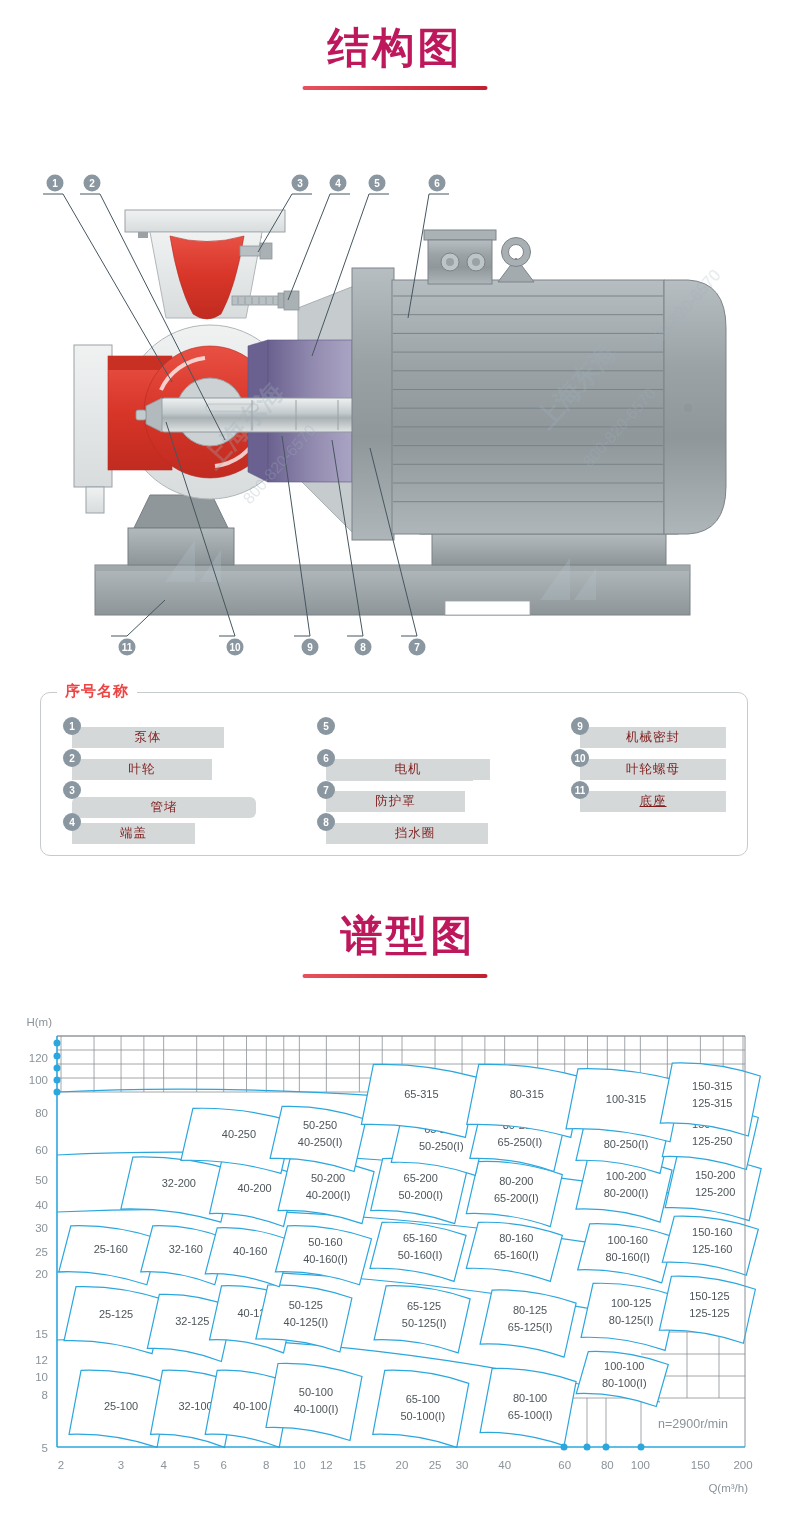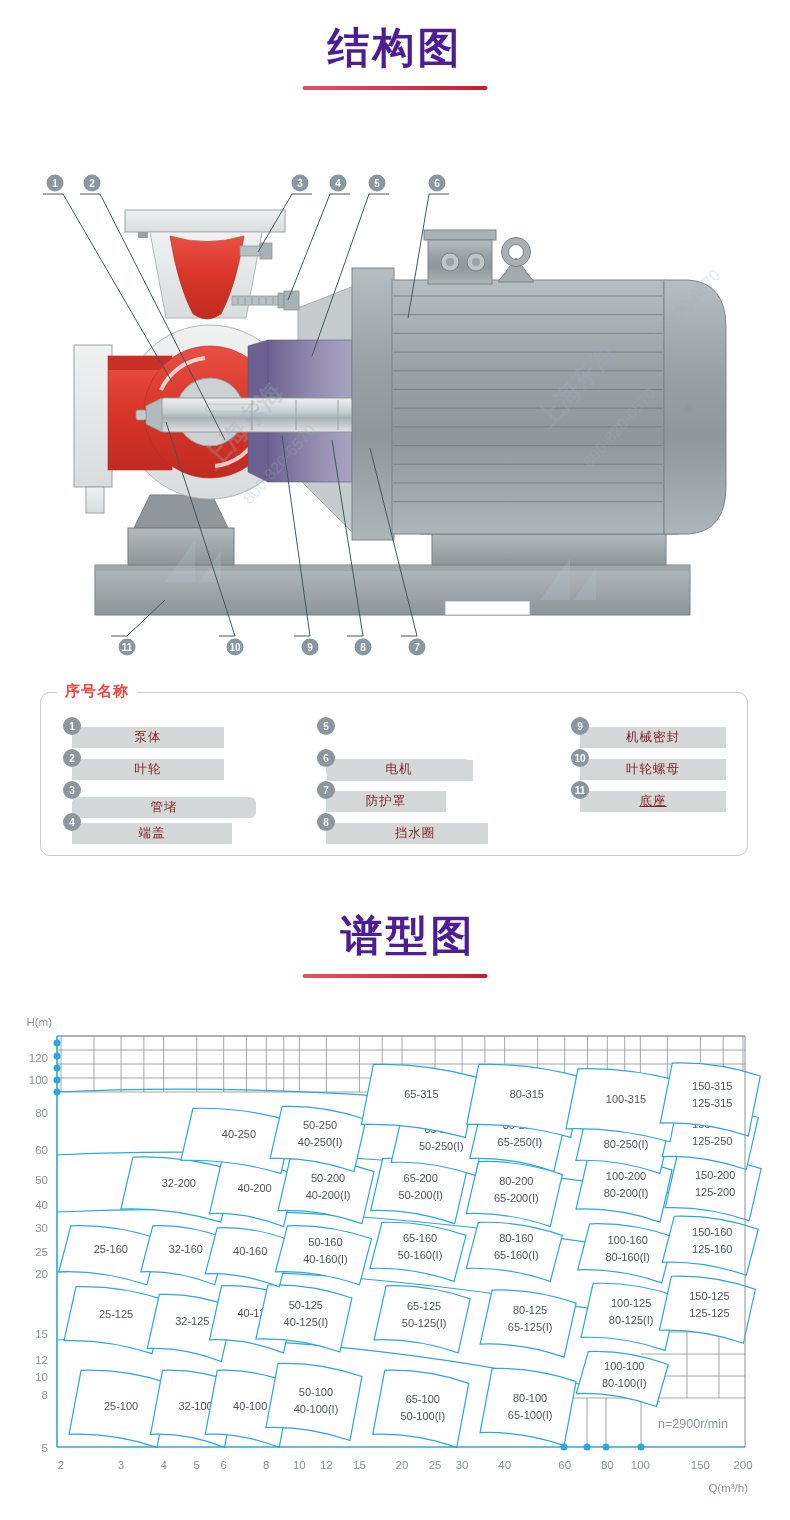--- a/index.html
+++ b/index.html
@@ -2,21 +2,21 @@
 <html><head>
 <meta charset="utf-8">
 <style>
   html,body{margin:0;padding:0;}
   body{
     width:790px;height:1520px;position:relative;background:#ffffff;
     font-family:"Liberation Sans","DejaVu Sans",sans-serif;overflow:hidden;
   }
   .section-title{
     position:absolute;left:0;right:0;text-align:center;
-    font-size:42px;font-weight:700;color:#4c1d95;letter-spacing:3px;
+    font-size:42px;font-weight:700;color:#be185d;letter-spacing:3px;
   }
   .title-underline{
     position:absolute;left:50%;transform:translateX(-50%);
     width:185px;height:4px;border-radius:2px;
     background:linear-gradient(90deg,#e8505e,#c2202f);
   }
   #structure-title{top:20px;}
   #structure-underline{top:86px;}
   #spectrum-title{top:908px;margin-left:26px;}
   #spectrum-underline{top:974px;}
@@ -225,41 +225,41 @@
 
 <div id="legend-panel">
   <span id="legend-header">序号名称</span>
   <div id="legend-grid">
       <div class="legend-item">
         <div class="legend-badge" style="left: 22px; top: 24px;">1</div>
         <div class="legend-bar" style="left: 31px; top: 34px; width: 152px;">泵体</div>
       </div>
       <div class="legend-item">
         <div class="legend-badge" style="left: 22px; top: 56px;">2</div>
-        <div class="legend-bar" style="left: 31px; top: 66px; width: 152px; font-family: Liberation Mono, monospace;">叶轮</div>
+        <div class="legend-bar" style="left: 31px; top: 66px; width: 140px; font-family: Liberation Mono, monospace;">叶轮</div>
       </div>
       <div class="legend-item">
         <div class="legend-badge" style="left: 22px; top: 88px;">3</div>
         <div class="legend-bar" style="left: 31px; top: 104px; width: 184px; border-radius: 6px;">管堵</div>
       </div>
       <div class="legend-item">
         <div class="legend-badge" style="left: 22px; top: 120px;">4</div>
-        <div class="legend-bar" style="left: 31px; top: 130px; width: 160px;">端盖</div>
+        <div class="legend-bar" style="left: 31px; top: 130px; width: 123px;">端盖</div>
       </div>
       <div class="legend-item">
         <div class="legend-badge" style="left: 276px; top: 24px;">5</div>
         <div class="legend-bar" style="left: 286px; top: 34px; width: 146px; margin-top: 33px;">电机架</div>
       </div>
       <div class="legend-item">
         <div class="legend-badge" style="left: 276px; top: 56px;">6</div>
-        <div class="legend-bar" style="left: 285px; top: 66px; width: 146px; border-radius: 8px;">电机</div>
+        <div class="legend-bar" style="left: 285px; top: 66px; width: 164px;">电机</div>
       </div>
       <div class="legend-item">
         <div class="legend-badge" style="left: 276px; top: 88px;">7</div>
-        <div class="legend-bar" style="left: 285px; top: 98px; width: 120px;">防护罩</div>
+        <div class="legend-bar" style="left: 285px; top: 98px; width: 139px;">防护罩</div>
       </div>
       <div class="legend-item">
         <div class="legend-badge" style="left: 276px; top: 120px;">8</div>
         <div class="legend-bar" style="left: 285px; top: 130px; width: 146px; padding-left: 16px;">挡水圈</div>
       </div>
       <div class="legend-item">
         <div class="legend-badge" style="left: 530px; top: 24px;">9</div>
         <div class="legend-bar" style="left: 539px; top: 34px; width: 146px; font-family: Liberation Mono, monospace;">机械密封</div>
       </div>
       <div class="legend-item">

